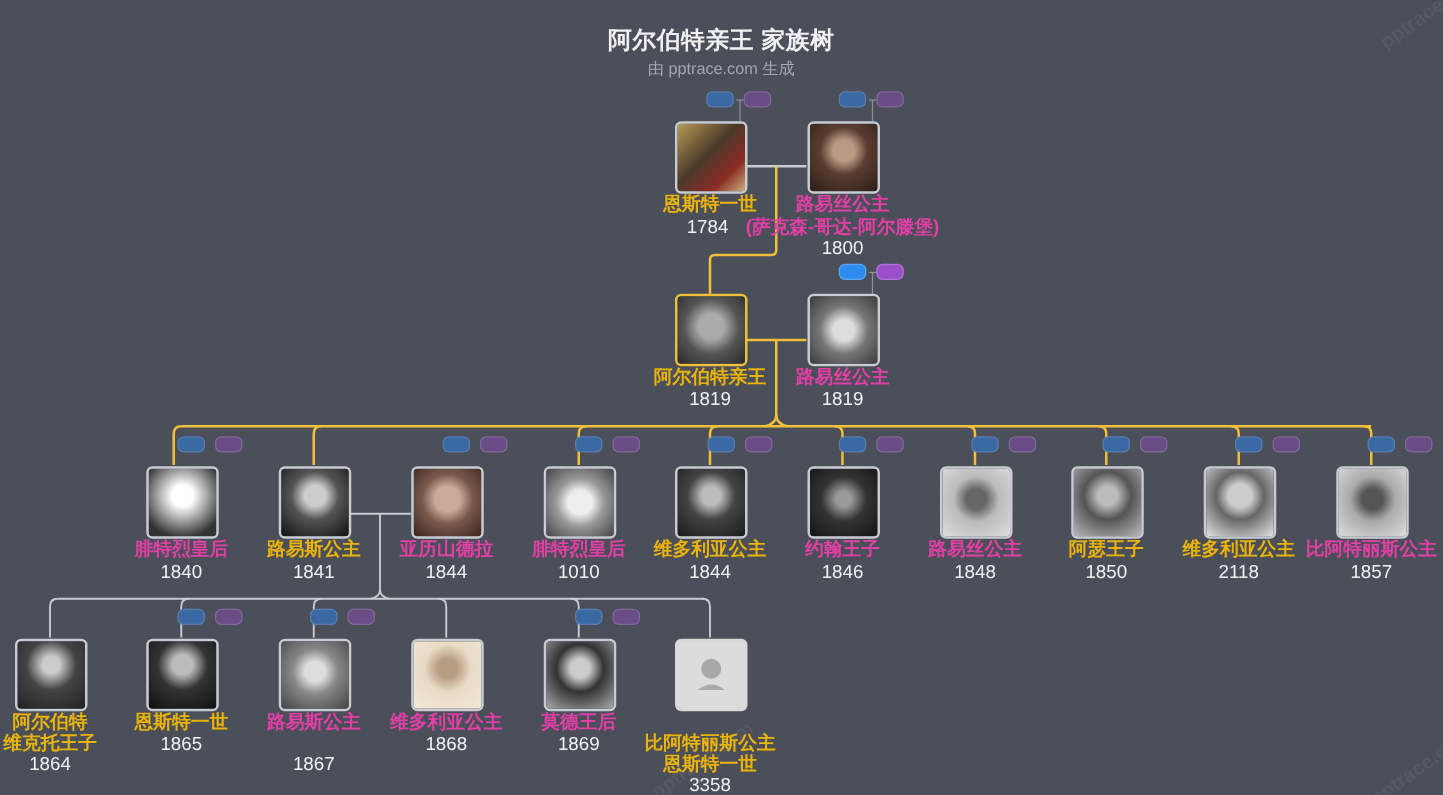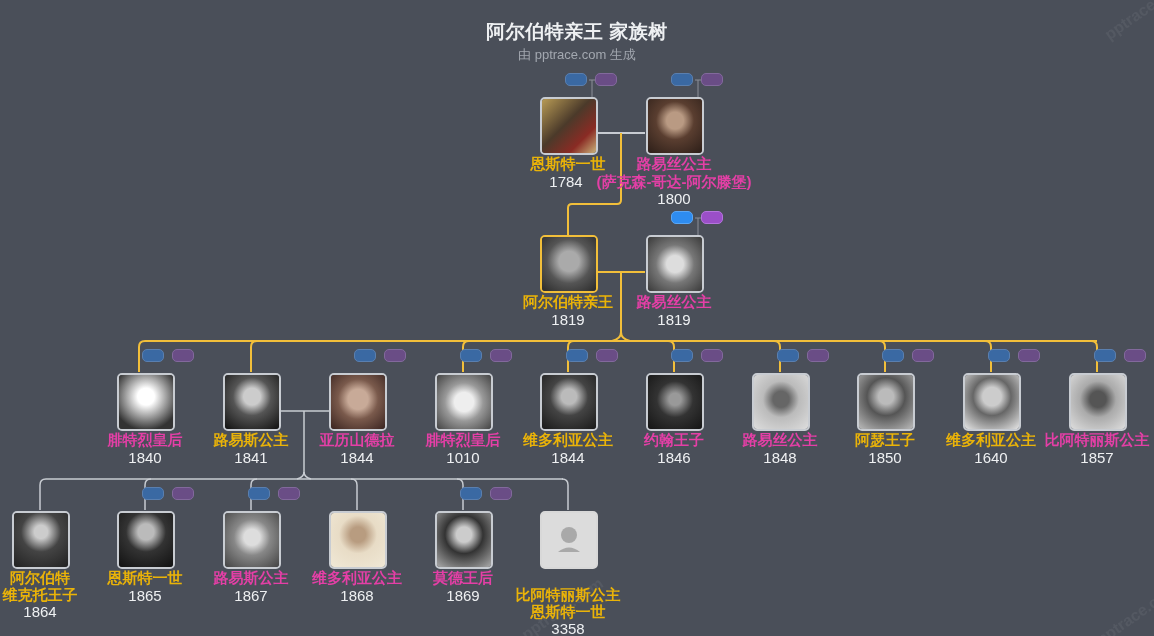--- a/index.html
+++ b/index.html
@@ -229,21 +229,21 @@
       <div class="ph" style="background:radial-gradient(circle at 50% 40%,#bbb 0 18%,#555 45%,#bbb);"></div>
     </div>
     <div class="name m">阿瑟王子</div>
     <div class="year" style="top:76px;">1850</div>
   </div>
 <div class="person" style="left:936px;top:373px;">
     <div class="photo">
       <div class="ph" style="background:radial-gradient(circle at 50% 40%,#ccc 0 22%,#666 45%,#e5e5e5);"></div>
     </div>
     <div class="name m">维多利亚公主</div>
-    <div class="year" style="top:76px;">1640</div>
+    <div class="year" style="top:76px;">2118</div>
   </div>
 <div class="person" style="left:1042px;top:373px;">
     <div class="photo">
       <div class="ph" style="background:radial-gradient(circle at 50% 45%,#555 0 20%,#aaa 45%,#ddd);"></div>
     </div>
     <div class="name f">比阿特丽斯公主</div>
     <div class="year" style="top:76px;">1857</div>
   </div>
 
 <div class="person" style="left:-15px;top:511px;">
@@ -259,21 +259,21 @@
       <div class="ph" style="background:radial-gradient(circle at 50% 35%,#bbb 0 18%,#333 45%,#111);"></div>
     </div>
     <div class="name m">恩斯特一世</div>
     <div class="year" style="top:76px;">1865</div>
   </div>
 <div class="person" style="left:196px;top:511px;">
     <div class="photo">
       <div class="ph" style="background:radial-gradient(circle at 50% 45%,#ddd 0 20%,#888 45%,#444);"></div>
     </div>
     <div class="name f">路易斯公主</div>
-    <div class="year" style="top:76px;">1867</div>
+    <div class="year" style="top:92px;">1867</div>
   </div>
 <div class="person" style="left:302px;top:511px;">
     <div class="photo">
       <div class="ph" style="background:radial-gradient(circle at 50% 40%,#b89c80 0 18%,#e8dcc6 45%,#f0e8d6);"></div>
     </div>
     <div class="name f">维多利亚公主</div>
     <div class="year" style="top:76px;">1868</div>
   </div>
 <div class="person" style="left:408px;top:511px;">
     <div class="photo">

